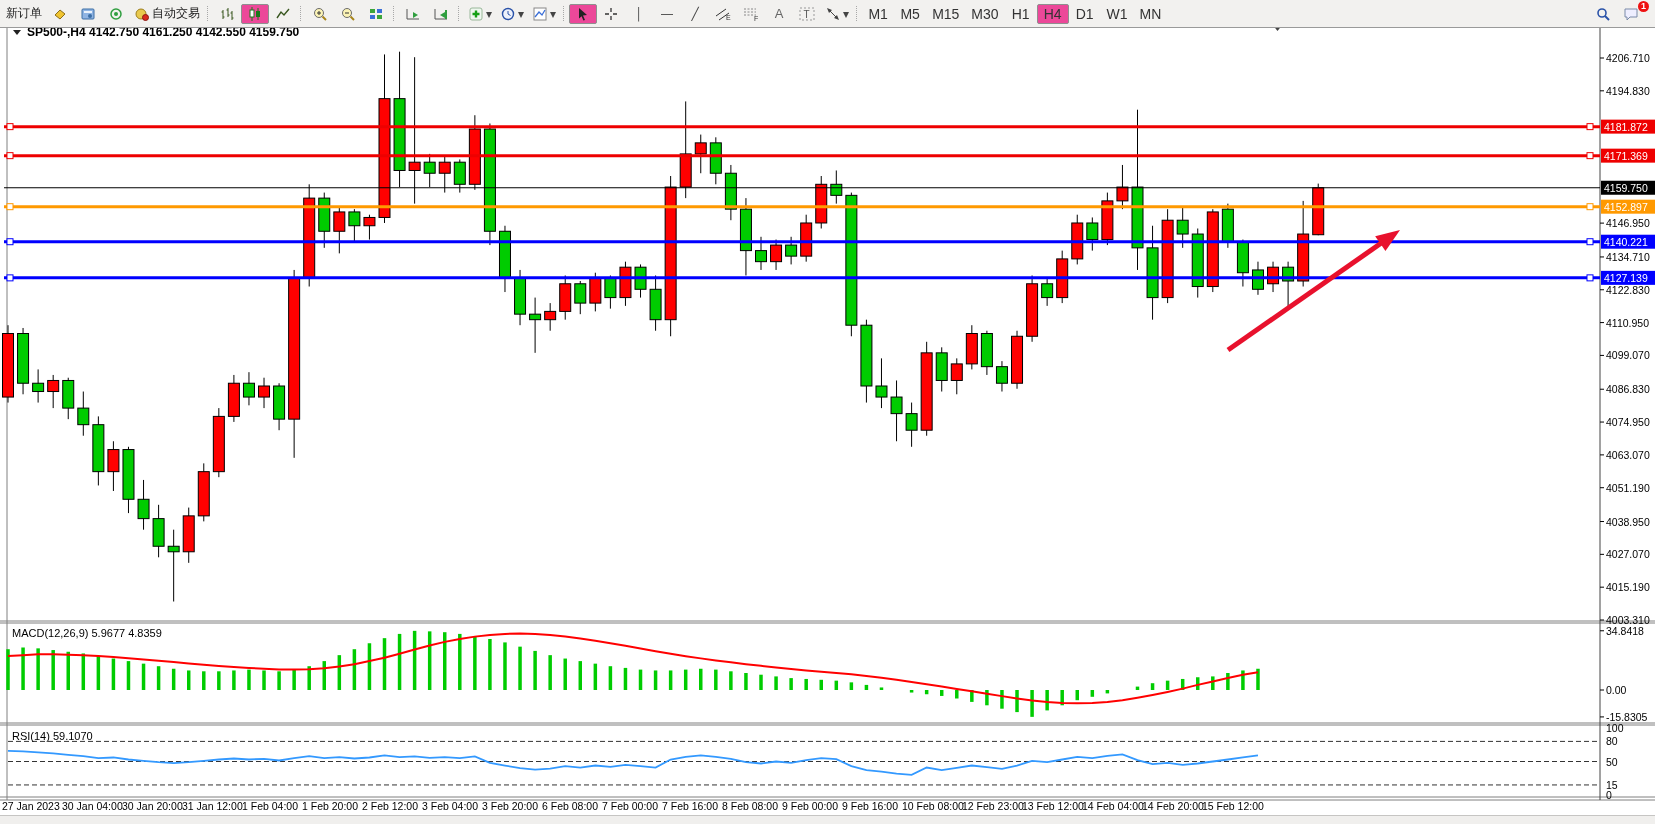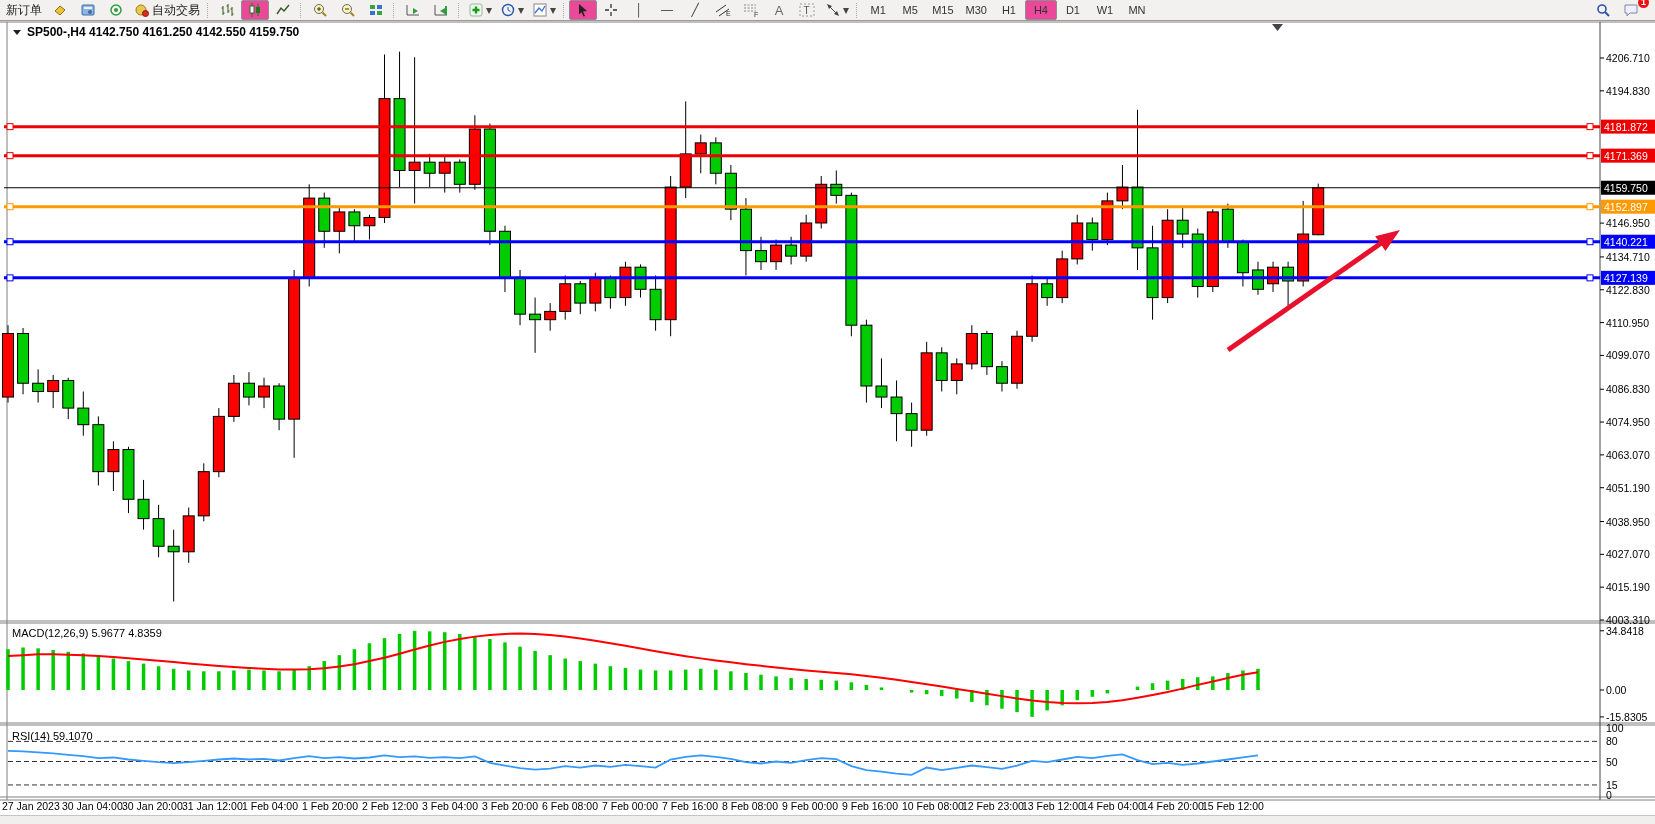--- a/index.html
+++ b/index.html
@@ -1,23 +1,23 @@
 <!DOCTYPE html>
 <html><head>
 <meta charset="utf-8">
 <style>
   html,body{margin:0;padding:0;background:#fff;font-family:"Liberation Sans",sans-serif;}
   #app{position:relative;width:1655px;height:824px;overflow:hidden;background:#fff;}
-  .toolbar{position:absolute;left:0;top:0;width:1655px;height:21px;background:#f2f1ef;
+  .toolbar{position:absolute;left:0;top:0;width:1655px;height:28px;background:#f2f1ef;
     border-bottom:1px solid #9a9a9a;display:flex;align-items:center;padding:0 2px;box-sizing:border-box;
     font-size:12px;color:#222;z-index:5;}
   .tbtn{height:18px;display:flex;align-items:center;justify-content:center;padding:0 3px;min-width:20px;
     border:1px solid transparent;border-radius:2px;gap:2px;}
   .tbtn.activebtn{background:#ec4899;border:1px solid #8f8f8f;}
-  .tftext{font-size:11px;color:#333;padding:0 5px;}
+  .tftext{font-size:14px;color:#333;padding:0 5px;}
   .grip{width:2px;height:15px;border-left:1px dotted #a8a8a8;margin:0 3px;}
   .lbl{font-size:12px;}
   .glyph{font-size:12px;color:#444;}
   .spacer{flex:1;}
   .badge{position:absolute;right:-5px;top:-4px;background:#e11;color:#fff;border-radius:7px;
     font-size:9px;min-width:11px;height:11px;line-height:11px;text-align:center;font-weight:bold;}
   .bubblewrap{position:relative;margin-right:8px;}
   .statusbar{position:absolute;left:0;top:815px;width:1655px;height:9px;background:#f0efed;
     border-top:1px solid #c6c5c3;z-index:5;}
   svg text{font-family:"Liberation Sans",sans-serif;}

